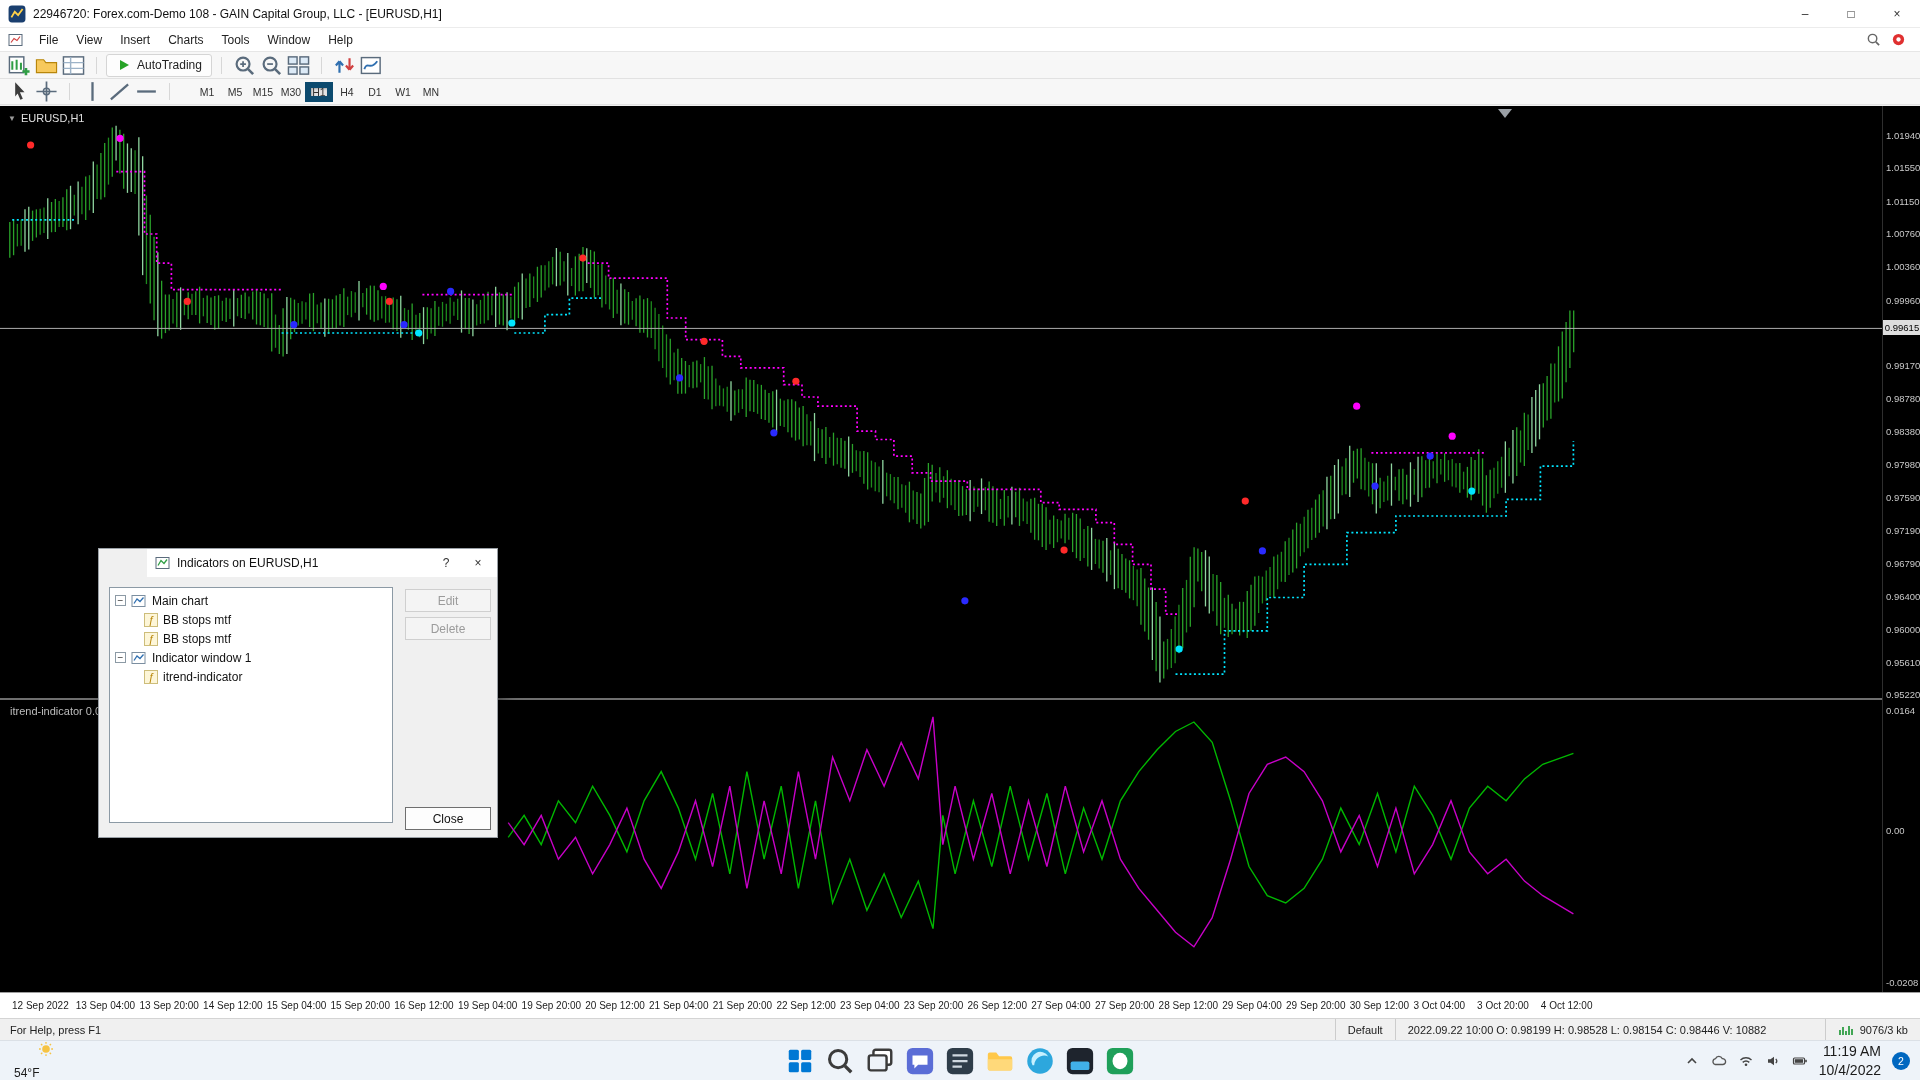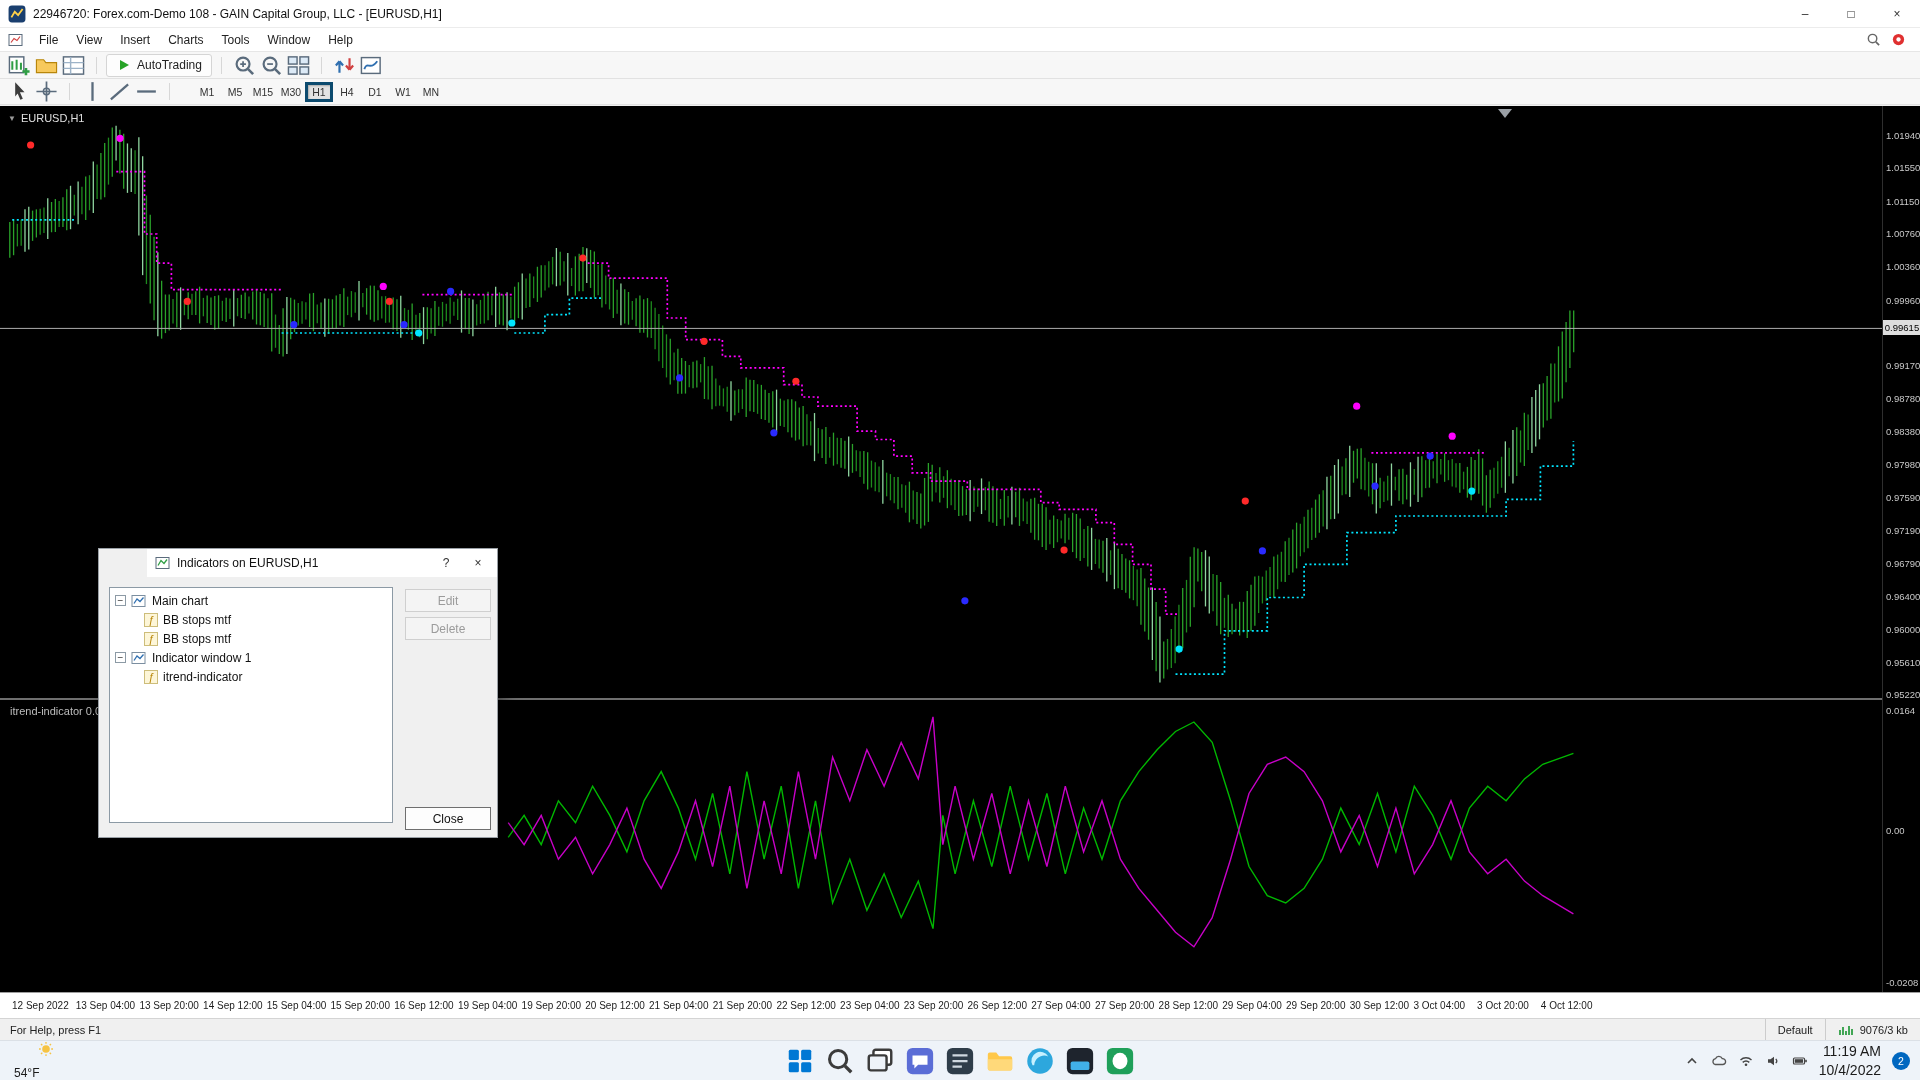--- a/index.html
+++ b/index.html
@@ -22,21 +22,21 @@
   
   .toolbar{position:absolute;left:0;width:1920px;height:27px;background:#f7f7f7;border-bottom:1px solid #e2e2e2;display:flex;align-items:center;padding:0 6px;}
   #toolbar1{top:52px;}
   #toolbar2{top:79px;height:26px;}
   .tbtn{height:23px;min-width:27px;display:flex;align-items:center;justify-content:center;border-radius:3px;}
   .tbtn svg{width:16px;height:16px;}
   .tsep{width:1px;height:17px;background:#d7d7d7;margin:0 9px;}
   .autotrading{padding:0 9px;gap:5px;border:1px solid #d5d5d5;background:#fdfdfd;font-size:12px;color:#222;}
   #tf-buttons{display:flex;margin-left:14px;}
   .tf-btn{width:28px;height:20px;display:flex;align-items:center;justify-content:center;font-size:10.5px;color:#333;border:1px solid transparent;}
-  .tf-btn.active{border:3px solid #0c4a6e;background:#e3e3e3;box-shadow:inset 1px 1px 2px rgba(0,0,0,.25);}
+  .tf-btn.active{border:6px solid #0c4a6e;background:#e3e3e3;box-shadow:inset 1px 1px 2px rgba(0,0,0,.25);}
 
   
   .chart-region{position:absolute;top:106px;left:0;width:1920px;height:912px;background:#000;}
   #main-svg{position:absolute;top:0;left:0;}
   #ind-svg{position:absolute;top:594px;left:0;}
   .separator{position:absolute;top:592px;left:0;width:1920px;height:2px;background:#6f6f6f;}
   .symbol-label{position:absolute;top:6px;left:8px;color:#e0e0e0;font-size:11px;display:flex;align-items:center;gap:5px;z-index:5;}
   .symbol-label .ocarr{color:#9a9a9a;font-size:8px;}
   .ind-label{position:absolute;top:599px;left:10px;color:#bdbdbd;font-size:11px;z-index:5;}
   .price-scale{position:absolute;top:0;left:1882px;width:38px;height:886px;background:#000;border-left:1px solid #2e2e2e;font-size:9.5px;color:#c9c9c9;z-index:4;}
@@ -808,20 +808,21 @@
       </div>
     <button class="dlg-button disabled" id="edit-btn">Edit</button>
     <button class="dlg-button disabled" id="delete-btn">Delete</button>
     <button class="dlg-button" id="close-btn">Close</button>
   </div>
 
   <div class="statusbar">
     <span class="sb-help">For Help, press F1</span>
     <span class="sb-spring"></span>
     <span class="sb-cell">Default</span>
+    <span class="sb-cell sb-ohlc">2022.09.22 10:00  O: 0.98199  H: 0.98528  L: 0.98154  C: 0.98446  V: 10882</span>
     <span class="sb-cell">
       <span style="display:flex;">
           <svg viewBox="0 0 16 16" width="16" height="16" style="width: 100%; height: 100%;">
             <path d="M2 13 V8 M5 13 V5 M8 13 V9 M11 13 V4 M14 13 V7" stroke="#2f9e44" stroke-width="1.8"></path>
           </svg>
         </span>
       <span>9076/3 kb</span>
     </span>
   </div>
 

